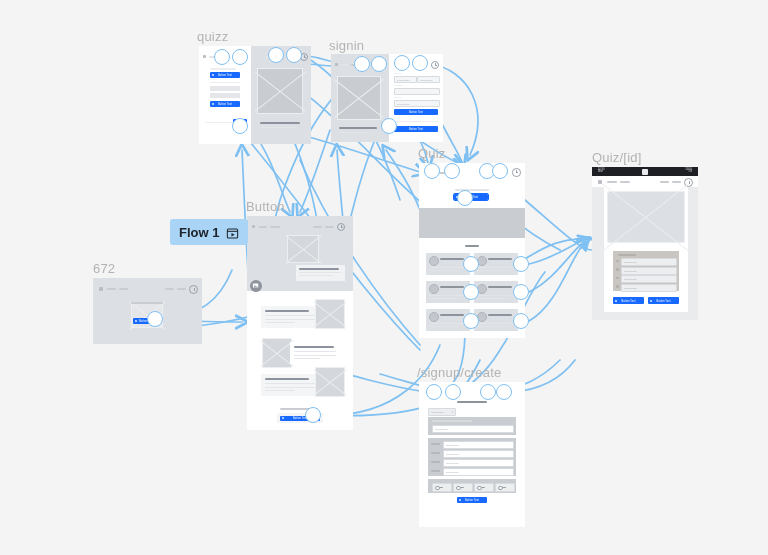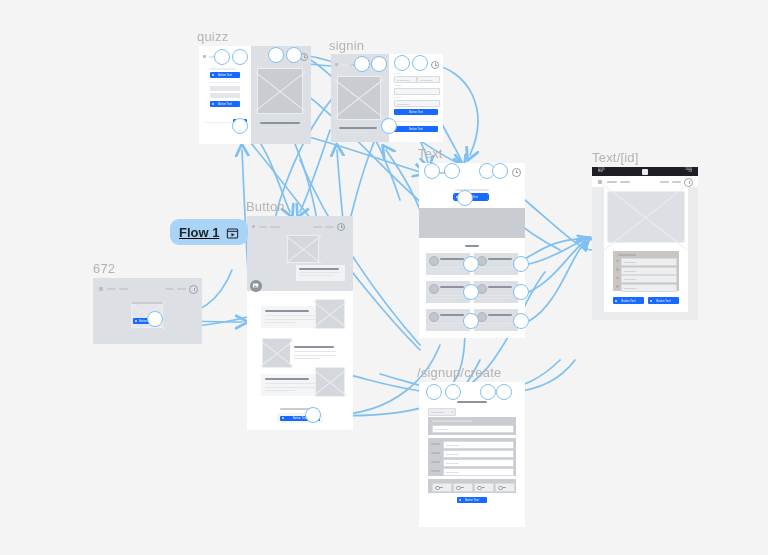--- a/index.html
+++ b/index.html
@@ -65,22 +65,22 @@
 
   
   .statusbar{position:absolute;left:0;right:0;top:0;background:#1d1f24;}
   .statusbar .sq{position:absolute;left:50%;top:50%;transform:translate(-50%,-50%);
     width:6px;height:6px;background:#e9eaec;border-radius:1px;}
   .statusbar .stxt{position:absolute;top:50%;transform:translateY(-50%);
     font-size:2.6px;color:#cfd2d6;font-family:"Liberation Sans",sans-serif;line-height:1.05;}
 
   
   .flowbadge{
-    position:absolute;background:#a9d4f5;border-radius:9px;display:flex;align-items:center;
-    gap:7px;padding:0 9px;height:26px;text-decoration:underline;
+    position:absolute;background:#a9d4f5;border-radius:3px;display:flex;align-items:center;
+    gap:7px;padding:0 9px;height:26px;
   }
   .flowbadge .txt{font-size:13px;color:#20242b;font-weight:bold;font-family:"Liberation Sans",sans-serif;}
   .flowbadge .ico{width:13px;height:13px;}
 
   
   .node{
     position:absolute;border-radius:50%;background:#ffffff;
     border:1.7px solid #7fc0f2;box-sizing:border-box;
   }
   .fab{position:absolute;border-radius:50%;background:#8e949c;display:flex;align-items:center;justify-content:center;}
@@ -153,22 +153,22 @@
       <path d="M240,130 C300,200 360,290 420,350"></path>
       <path d="M300,160 C330,230 380,300 420,345"></path>
       <path d="M525,200 C560,230 580,250 592,250"></path>
     </g>
   </svg>
 
   <div class="ftitle" style="left:197px;top:29px;">quizz</div>
   <div class="ftitle" style="left:329px;top:38px;">signin</div>
   <div class="ftitle" style="left:246px;top:199px;">Button</div>
   <div class="ftitle" style="left:93px;top:261px;">672</div>
-  <div class="ftitle" style="left:418px;top:146px;">Text</div>
-  <div class="ftitle" style="left:592px;top:150px;">Text/[id]</div>
+  <div class="ftitle" style="left:418px;top:146px;">Quiz</div>
+  <div class="ftitle" style="left:592px;top:150px;">Quiz/[id]</div>
   <div class="ftitle" style="left:417px;top:365px;">/signup/create</div>
 
   <div class="frame" style="left:199px;top:46px;width:112px;height:98px;">
 
     <div class="panel" style="left:0;top:0;width:52px;height:98px;background:#ffffff;"></div>
 
     <div class="circ" style="left:4px;top:9px;width:3px;height:3px;border-radius:1px;"></div>
     <div class="bar light" style="left:10px;top:10px;width:7px;height:1.6px;"></div>
     <div class="bar" style="left:19px;top:10px;width:9px;height:1.6px;"></div>
 

